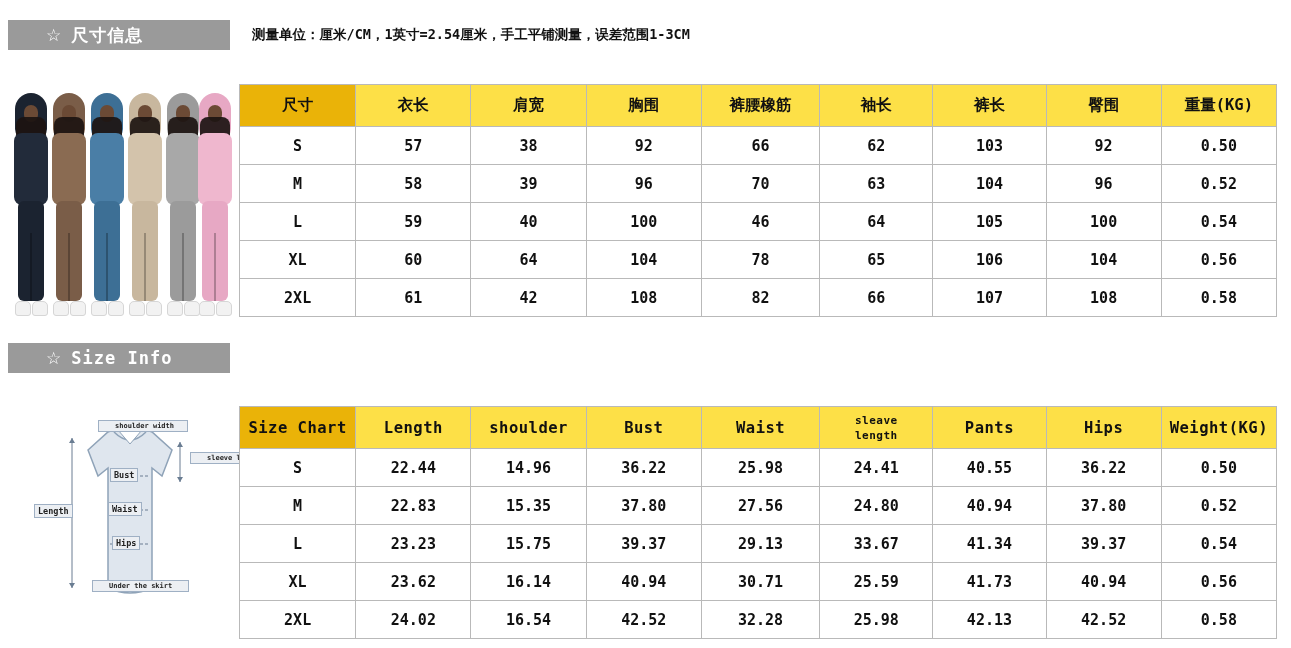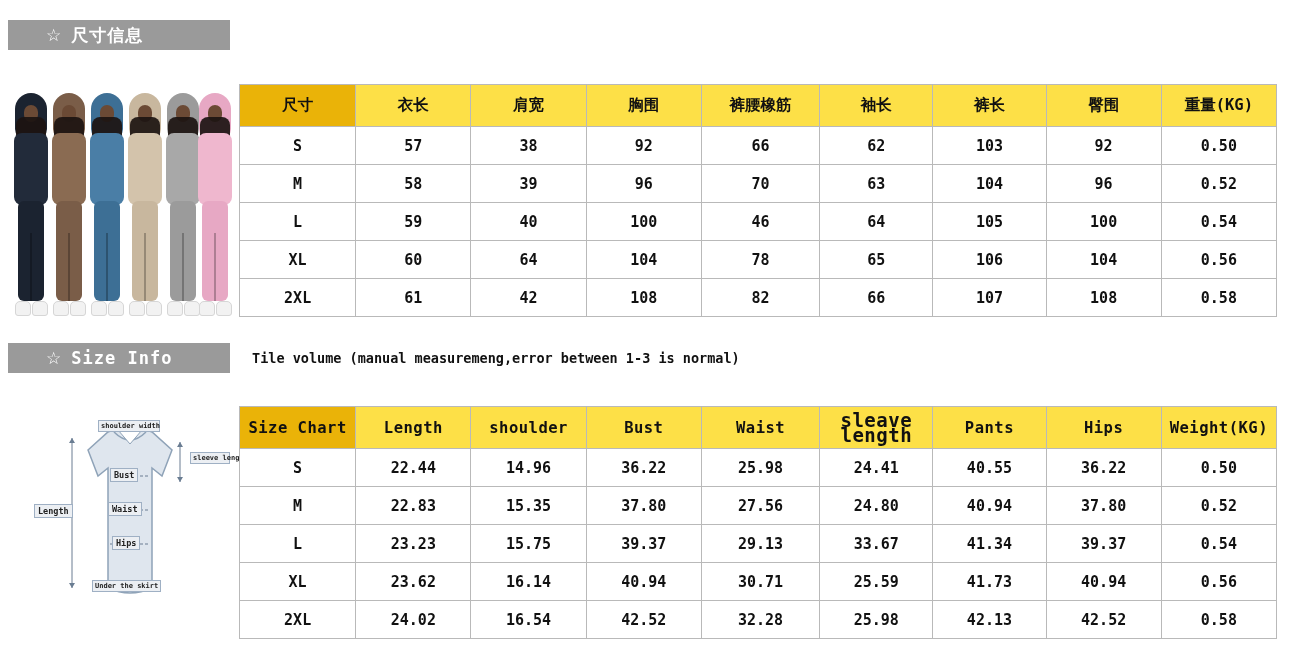--- a/index.html
+++ b/index.html
@@ -78,21 +78,21 @@
     padding: 0 2px;
     white-space: nowrap;
     overflow: hidden;
   }
   table.size-table thead th {
     background: #fde047;
     height: 41px;
     font-size: 15.5px;
   }
   table.size-table thead th.two-line {
-    font-size: 19px;
+    font-size: 11px;
     line-height: 15px;
   }
   table.size-table tbody td.first-col {
     background: #ffffff;
   }
   table.size-table thead th.first-col {
     background: #eab308;
   }
   .en-table th, .en-table td {
     font-size: 14.5px;
@@ -184,32 +184,33 @@
     font-family: "DejaVu Sans Mono", monospace;
     font-size: 8.5px;
     font-weight: bold;
     color: #222;
     background: #eceff3;
     border: 1px solid #9fb0c4;
     padding: 1px 3px;
     white-space: nowrap;
     line-height: 10px;
   }
-  .dlabel.small { font-size: 7px; padding: 0 2px; }
+  .dlabel.small { font-size: 7px; padding: 0 16px; }
 </style>
 </head>
 <body>
 
 <div class="page">
 
   <div class="section-head" style="left:8px; top:20px; width:1100px;">
     <div class="head-bar">
       <span class="star">☆</span>
       <span class="head-title">尺寸信息</span>
     </div>
+    <div class="head-note">测量单位：厘米/CM，1英寸=2.54厘米，手工平铺测量，误差范围1-3CM</div>
   </div>
 
   <div class="collage">
     <div class="model" style="left:4px;">
       <div class="hood" style="background:#1b2330"></div>
         <div class="face"></div>
         <div class="hair"></div>
       <div class="torso" style="background:#222b3a"></div>
         <div class="pants" style="background:#1b2330"></div>
       <div class="leg-split"></div>
@@ -350,21 +351,20 @@
           <td>0.58</td>
         </tr>
       </tbody>
   </table>
 
   <div class="section-head" style="left:8px; top:343px; width:1100px;">
     <div class="head-bar">
       <span class="star">☆</span>
       <span class="head-title">Size Info</span>
     </div>
-    <div class="head-note">Tile volume (manual measuremeng,error between 1-3 is normal)</div>
   </div>
 
   <div class="diagram">
     <svg width="200" height="215" viewBox="0 0 200 215">
 
       <rect x="0" y="0" width="200" height="215" fill="#ffffff"></rect>
 
       <path d="M58 52 L78 34 Q100 24 122 34 L142 52 L132 78 L122 70 L122 190 Q100 200 78 190 L78 70 L68 78 Z" fill="#dfe6ee" stroke="#8fa3b8" stroke-width="1.5"></path>
 
       <path d="M84 34 Q100 50 116 34" fill="none" stroke="#8fa3b8" stroke-width="1.5"></path>

